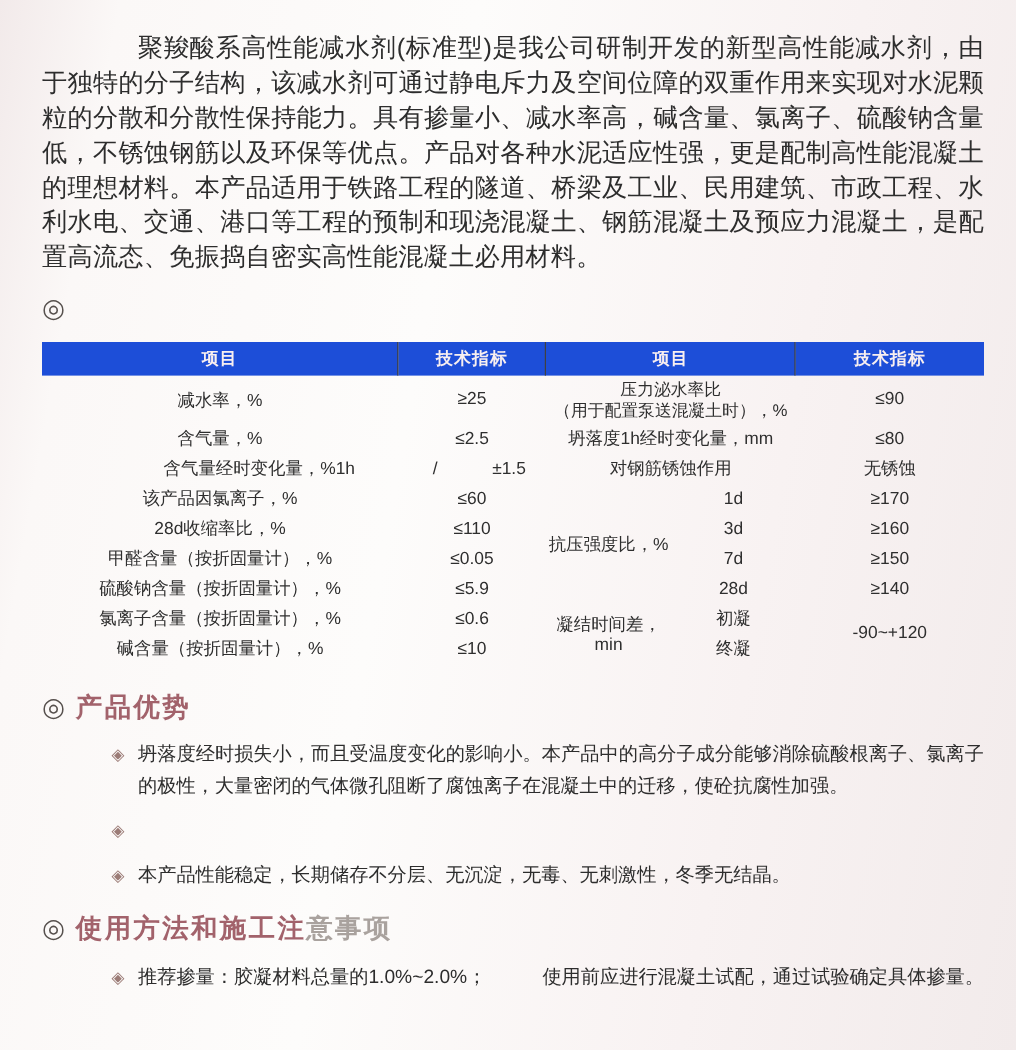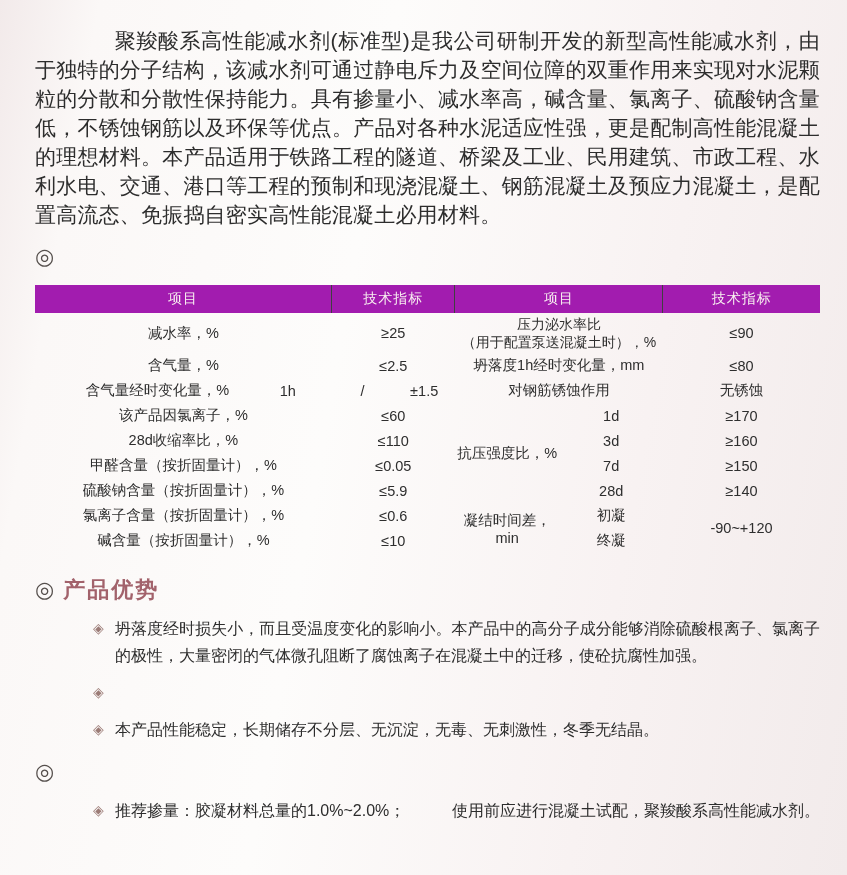--- a/index.html
+++ b/index.html
@@ -29,29 +29,29 @@
   .h-performance{margin-top:15px;}
   .h-advantages{margin-top:22px;}
   .h-usage{margin-top:16px;}
 
   
   table.spec{
     width:100%;border-collapse:collapse;table-layout:fixed;
     margin-top:15px;font-size:14.5px;color:#2e2e2e;
   }
   table.spec th{
-    background:#a21caf;color:#f8eff0;font-weight:normal;font-size:14px;
+    background:#1d4ed8;color:#f8eff0;font-weight:bold;font-size:14px;
     height:26px;letter-spacing:1px;
   }
   table.spec th + th{border-left:1px solid #404040;}
   table.spec td{text-align:center;vertical-align:middle;height:25px;padding:0;}
   table.spec tr.tall td{height:40px;}
   .two-line{line-height:18px;font-size:14px;}
   .c1-flex{display:flex;align-items:center;}
-  .c1-flex .lbl{flex:1;text-align:center;}
+  .c1-flex .lbl{flex:1;text-align:right;}
   .c1-flex .t{width:52px;text-align:left;}
   .c2-flex{display:flex;align-items:center;}
   .c2-flex span{flex:1;text-align:center;}
 
   
   .bullet{display:flex;margin-top:10px;}
   .bullet .bmark{
     width:22px;margin-left:58px;flex:none;
     color:#9b7b76;font-size:14px;line-height:27px;
   }
@@ -174,22 +174,23 @@
       <span class="bmark">◈</span>
     </div>
     <div class="bullet">
       <span class="bmark">◈</span>
       <span class="btext">本产品性能稳定，长期储存不分层、无沉淀，无毒、无刺激性，冬季无结晶。</span>
     </div>
   </div>
 
   <h2 class="section-h h-usage">
     <span class="marker">◎</span>
+    <span><span>使用方法和施工注</span><span class="faded">意事项</span></span>
   </h2>
   <div class="bullet usage-bullet">
     <span class="bmark">◈</span>
     <span class="btext bullet-row">
       <span>推荐掺量：胶凝材料总量的1.0%~2.0%；</span>
-      <span class="right">使用前应进行混凝土试配，聚羧酸系高性能减水剂。</span>
+      <span class="right">使用前应进行混凝土试配，通过试验确定具体掺量。</span>
     </span>
   </div>
 
 </div>
 
 </body></html>

